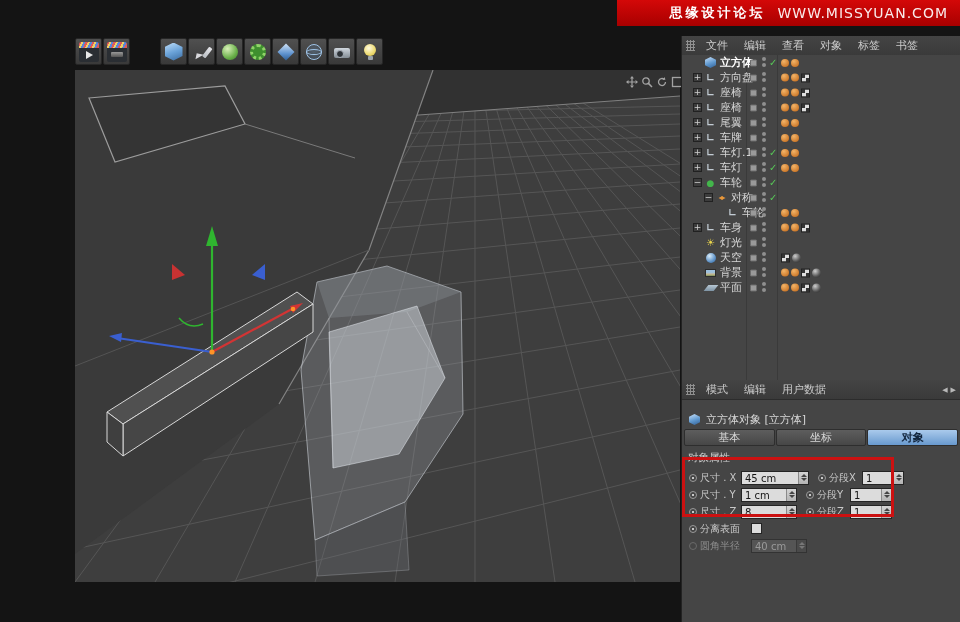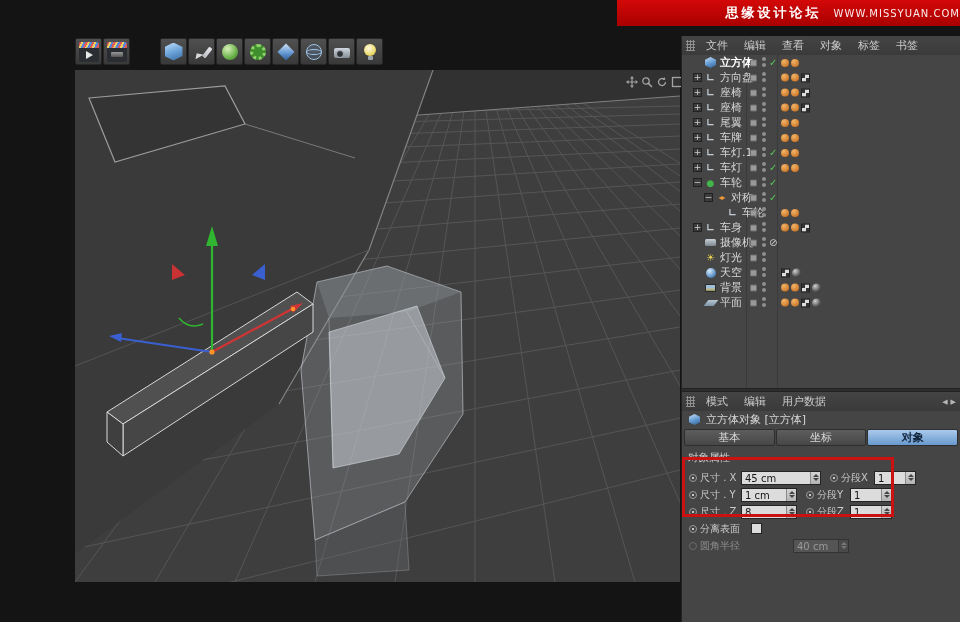--- a/index.html
+++ b/index.html
@@ -1,23 +1,23 @@
 <!DOCTYPE html>
 <html><head>
 <meta charset="utf-8">
 <style>
   html,body{margin:0;padding:0}
   body{position:relative;width:960px;height:622px;background:#141414;overflow:hidden;
        font-family:"DejaVu Sans","Liberation Sans",sans-serif;-webkit-font-smoothing:antialiased}
 
   
   .banner{position:absolute;left:617px;top:0;width:343px;height:26px;background:linear-gradient(#d40808,#a80000);
-          color:#fff;display:flex;align-items:center;justify-content:flex-end;gap:12px;box-sizing:border-box}
+          color:#fff;display:flex;align-items:center;justify-content:flex-end;gap:12px;padding-right:12px;box-sizing:border-box}
   .banner-title{font-size:13px;letter-spacing:3px;font-weight:bold}
-  .banner-url{font-size:10px;letter-spacing:1px;opacity:.92}
+  .banner-url{font-size:14px;letter-spacing:1px;opacity:.92}
 
   
   .toolbar{position:absolute;left:75px;top:37px;height:29px;display:flex;align-items:center}
   .tb-group{display:flex;gap:1px}
   .tb-gap{width:30px;height:1px}
   .tile{width:27px;height:27px;background:linear-gradient(#505050,#393939);border:1px solid #262626;border-radius:2px;
         box-sizing:border-box;display:flex;align-items:center;justify-content:center}
   .ti{position:relative;width:20px;height:20px;display:block}
   .ti-clapper-play,.ti-clapper{background:#2a2e33;border-radius:2px;overflow:hidden}
   .ti-clapper-play::before,.ti-clapper::before{content:"";position:absolute;left:0;top:0;right:0;height:6px;
@@ -85,21 +85,21 @@
   .oi-light{color:#e8d44d;font-size:10px}
   .oi-cube::before{content:"";width:11px;height:11px;background:linear-gradient(160deg,#c8e0f8,#5f98cf 55%,#326094);
         clip-path:polygon(50% 0,100% 25%,100% 75%,50% 100%,0 75%,0 25%)}
   .oi-camera::before{content:"";width:11px;height:7px;background:linear-gradient(#c8cfd6,#7d868e);border-radius:1.5px}
   .oi-background::before{content:"";width:11px;height:8px;border:1px solid #2c2c2c;box-sizing:border-box;
         background:linear-gradient(180deg,#9ec0dd 40%,#c8b890 70%,#7a9058)}
   .oi-sky::before{content:"";width:10px;height:10px;border-radius:50%;background:radial-gradient(circle at 35% 30%,#d8ecfa,#5f93c8 60%,#2f5d8e)}
   .oi-plane::before{content:"";width:10px;height:6px;background:linear-gradient(#b8c8d4,#7d93a4);transform:skewX(-38deg)}
 
   .splitter{position:absolute;left:0;right:0;top:352px;height:4px;background:#2e2e2e;border-top:1px solid #222;border-bottom:1px solid #222;box-sizing:border-box}
-  .attr-menubar{top:356px}
+  .attr-menubar{top:344px}
   .attr-title{position:absolute;left:0;right:0;top:375px;height:17px;display:flex;align-items:center;gap:5px;padding-left:6px;
         font-size:11px;color:#d8d8d8;background:#454545}
   .attr-title .om-icon{margin-right:0}
   .attr-tabs{position:absolute;left:0;right:0;top:392px;height:19px;display:flex;gap:1px;padding:1px 2px;box-sizing:border-box;background:#454545}
   .tab{flex:1;font-size:11px;display:flex;align-items:center;justify-content:center;
        background:linear-gradient(#5d5d5d,#474747);border:1px solid #2e2e2e;color:#d8d8d8;border-radius:2px;box-sizing:border-box}
   .tab.active{background:linear-gradient(#aacaec,#6899ce);color:#12263e;font-weight:bold}
   .attr-body{position:absolute;left:0;right:0;top:411px;bottom:0;font-size:10px;color:#c9c9c9}
   .section{padding:4px 0 4px 6px;color:#d2d2d2;font-size:10.5px}
   .arow{display:flex;align-items:center;height:17px;padding-left:7px;gap:3px}
@@ -431,29 +431,20 @@
         <span class="col col-square"></span>
         <span class="col col-dots"></span>
         <span class="col col-tags">
           <span class="tag-phong"></span>
           <span class="tag-phong"></span>
           <span class="tag-texture"></span>
         </span>
       </div>
       <div class="om-row">
         <span class="om-exp sp"></span>
-        <span class="om-icon oi-camera"></span>
-        <span class="om-name">摄像机</span>
-        <span class="col col-square"></span>
-        <span class="col col-dots"></span>
-        <span class="col col-mark off">⊘</span>
-        <span class="col col-tags"></span>
-      </div>
-      <div class="om-row">
-        <span class="om-exp sp"></span>
         <span class="om-icon oi-light">☀</span>
         <span class="om-name">灯光</span>
         <span class="col col-square"></span>
         <span class="col col-dots"></span>
         <span class="col col-tags"></span>
       </div>
       <div class="om-row">
         <span class="om-exp sp"></span>
         <span class="om-icon oi-sky"></span>
         <span class="om-name">天空</span>
@@ -517,21 +508,21 @@
       <div class="tab">坐标</div>
       <div class="tab active">对象</div>
     </div>
 
   <div class="attr-body">
     <div class="section">对象属性</div>
     <div>
         <div class="arow">
           <span class="adot"></span>
           <span class="alabel">尺寸 . X</span>
-          <span class="field" style="width: 80px;">
+          <span class="field" style="width: 68px;">
             <span class="fval">45 cm</span>
             <span class="spin"></span>
           </span>
           <span class="adot" style="margin-left: 6px;"></span>
           <span class="alabel seg">分段X</span>
           <span class="field" style="width: 42px;">
             <span class="fval">1</span>
             <span class="spin"></span>
           </span>
         </div>
@@ -564,21 +555,21 @@
           </span>
         </div>
         <div class="arow">
           <span class="adot"></span>
           <span class="alabel wide">分离表面</span>
           <span class="acheck"></span>
         </div>
         <div class="arow dis">
           <span class="adot"></span>
           <span class="alabel wide">圆角半径</span>
-          <span class="field" style="width: 56px; margin-left: 42px;">
+          <span class="field" style="width: 56px;">
             <span class="fval">40 cm</span>
             <span class="spin"></span>
           </span>
         </div>
       </div>
   </div>
 
   <div class="red-annot"></div>
 </div>
 

